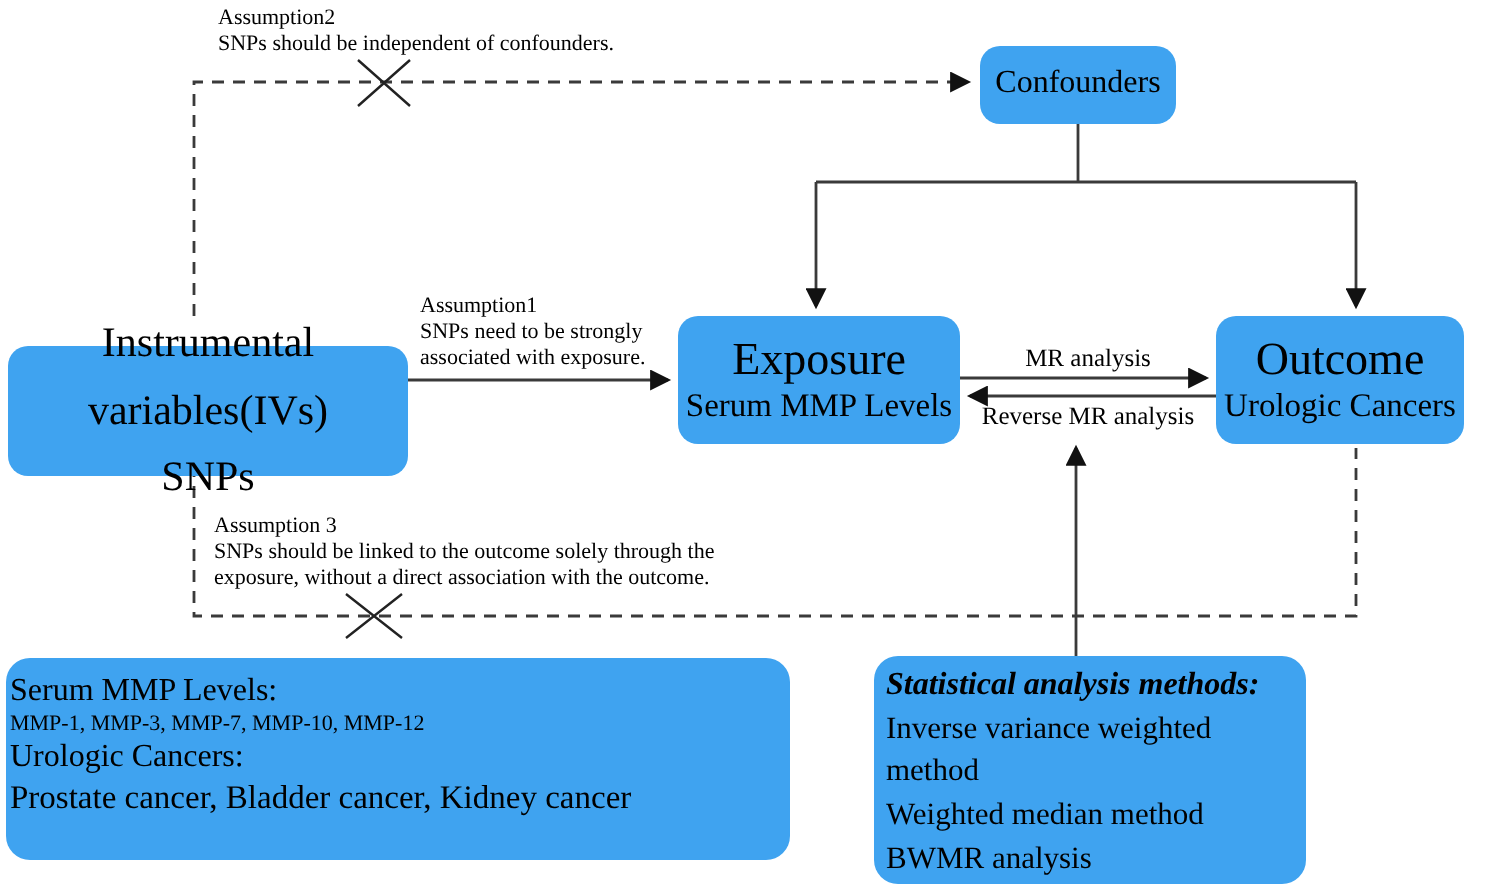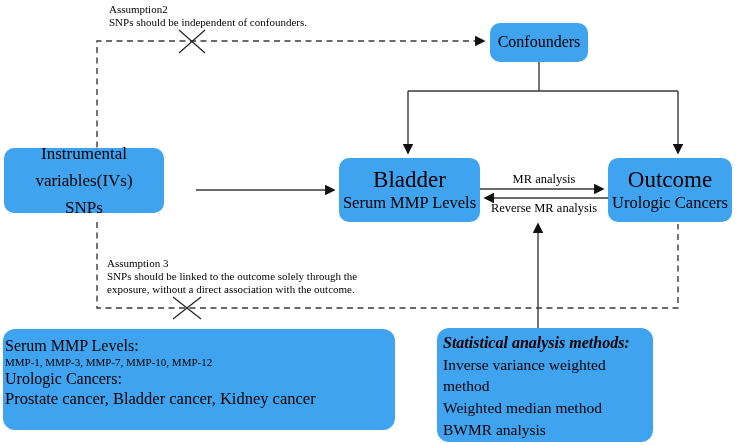--- a/index.html
+++ b/index.html
@@ -36,21 +36,21 @@
     flex-direction: column;
     align-items: center;
     justify-content: center;
     text-align: center;
     line-height: 1.3;
   }
   .node .big   { font-size: 23px; line-height: 1.15; }
   .node .sub   { font-size: 16.5px; line-height: 1.15; }
 
   #confounders-box { left: 490px; top: 23px;  width: 98px;  height: 39px; font-size: 16px; }
-  #iv-box          { left: 4px;   top: 148px; width: 160px; height: 65px; font-size: 17px; line-height: 1.6; }
+  #iv-box          { left: 4px;   top: 173px; width: 200px; height: 65px; font-size: 21px; line-height: 1.6; }
   #exposure-box    { left: 339px; top: 158px; width: 141px; height: 64px; }
   #outcome-box     { left: 608px; top: 158px; width: 124px; height: 64px; }
 
   .infobox {
     position: absolute;
     background: var(--blue);
     border-radius: 12px;
   }
   #mmp-box { left: 3px; top: 329px; width: 392px; height: 101px; padding: 7px 2px; }
   #mmp-box .h  { font-size: 16px;  line-height: 1.22; }
@@ -111,34 +111,39 @@
   <div class="node" id="confounders-box">
     <span>Confounders</span>
   </div>
 
   <div class="node" id="iv-box">
     <span>Instrumental variables(IVs)</span>
     <span>SNPs</span>
   </div>
 
   <div class="node" id="exposure-box">
-    <span class="big">Bladder</span>
+    <span class="big">Exposure</span>
     <span class="sub">Serum MMP Levels</span>
   </div>
 
   <div class="node" id="outcome-box">
     <span class="big">Outcome</span>
     <span class="sub">Urologic Cancers</span>
   </div>
 
   <div class="ann" id="assumption2">
     <span style="display:block">Assumption2</span>
     <span style="display:block">SNPs should be independent of confounders.</span>
   </div>
 
+  <div class="ann" id="assumption1">
+    <span style="display:block">Assumption1</span>
+    <span style="display:block">SNPs need to be strongly</span>
+    <span style="display:block">associated with exposure.</span>
+  </div>
 
   <div class="ann" id="assumption3">
     <span style="display:block">Assumption 3</span>
     <span style="display:block">SNPs should be linked to the outcome solely through the</span>
     <span style="display:block">exposure, without a direct association with the outcome.</span>
   </div>
 
   <div class="edge-label" id="mr-label">MR analysis</div>
   <div class="edge-label" id="rev-mr-label">Reverse MR analysis</div>
 

